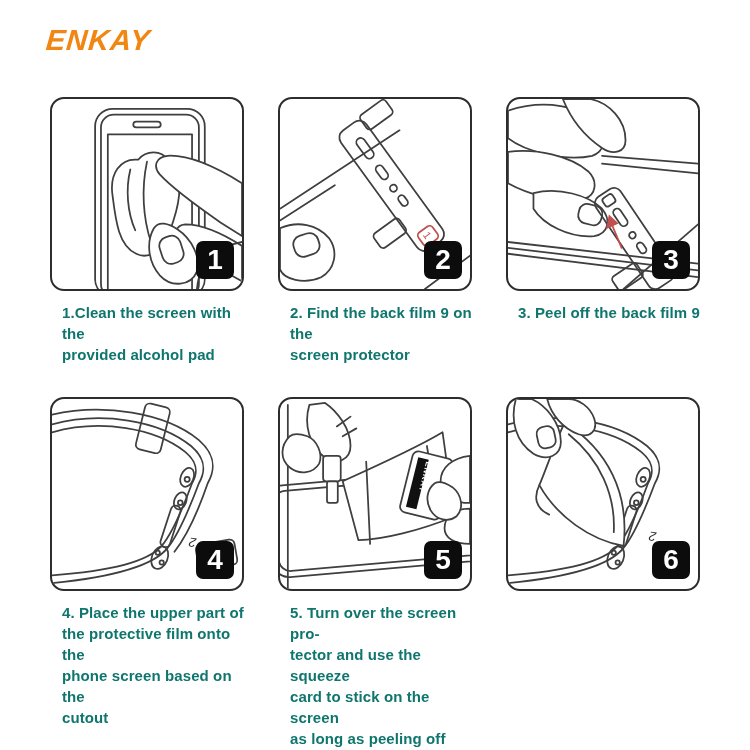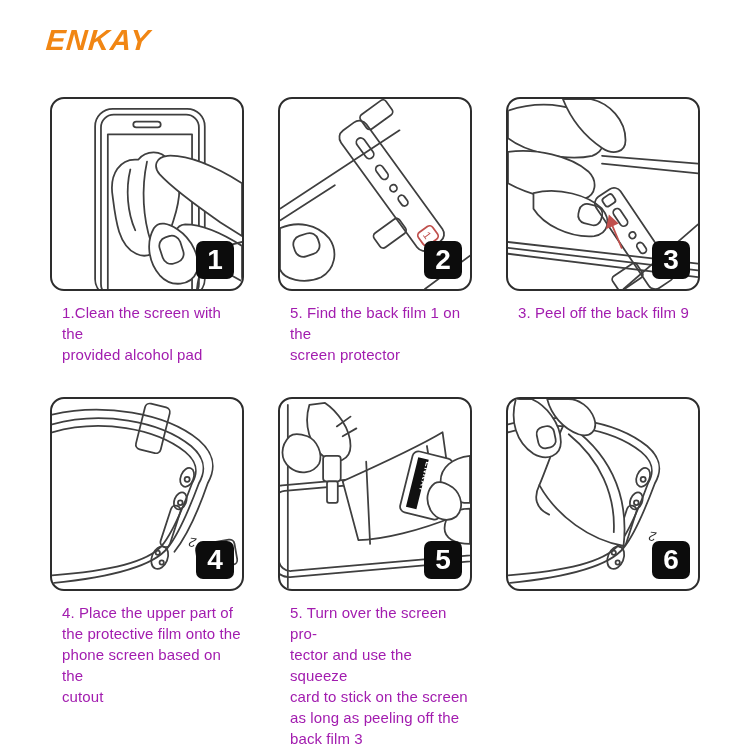--- a/index.html
+++ b/index.html
@@ -22,21 +22,21 @@
   }
   .panel svg{position:absolute;left:0;top:0;width:100%;height:100%;}
   .badge{
     position:absolute;right:8px;bottom:10px;width:38px;height:38px;
     background:#0c0c0c;border-radius:7px;color:#ffffff;
     display:flex;align-items:center;justify-content:center;
     font-size:28px;font-weight:bold;line-height:1;
   }
   .caption{
     margin:11px 0 0 0;padding-left:12px;font-size:15px;line-height:21px;
-    white-space:pre-line;color:#a21caf;letter-spacing:.1px;
+    white-space:pre-line;color:#0f766e;letter-spacing:.1px;font-weight:bold;
   }
   .tab2{
     position:absolute;font-size:13px;font-style:italic;color:#2f2f2f;
     transform:rotate(188deg);line-height:1;
   }
   .tab2-p4{right:46px;bottom:40px;}
   .tab2-p6{right:42px;bottom:46px;}
 </style>
 </head>
 <body>
@@ -88,21 +88,21 @@
               <rect x="130" y="-9" width="16" height="18" rx="4"></rect>
               <text x="134" y="4" font-size="11" fill="#c0504d" stroke="none">1</text>
             </g>
           </g>
           <path d="M0,132 C18,124 38,128 50,142 C60,156 56,174 42,182 C24,190 4,184 0,174 Z" fill="#fff"></path>
           <rect x="14" y="138" width="26" height="22" rx="9" transform="rotate(-18 27 149)"></rect>
         </g>
       </svg>
       <div class="badge">2</div>
     </div>
-    <figcaption class="caption">5. Find the back film 1 on the
+    <figcaption class="caption">2. Find the back film 9 on the
 screen protector</figcaption>
   </figure>
 
   <figure class="step">
     <div class="panel">
       <svg viewBox="0 0 194 194">
         <g stroke="#3f3f3f" stroke-width="1.8" fill="none" stroke-linecap="round" stroke-linejoin="round">
           <path d="M96,58 L194,66"></path>
           <path d="M96,66 L194,76"></path>
           <path d="M0,146 L194,168"></path>

